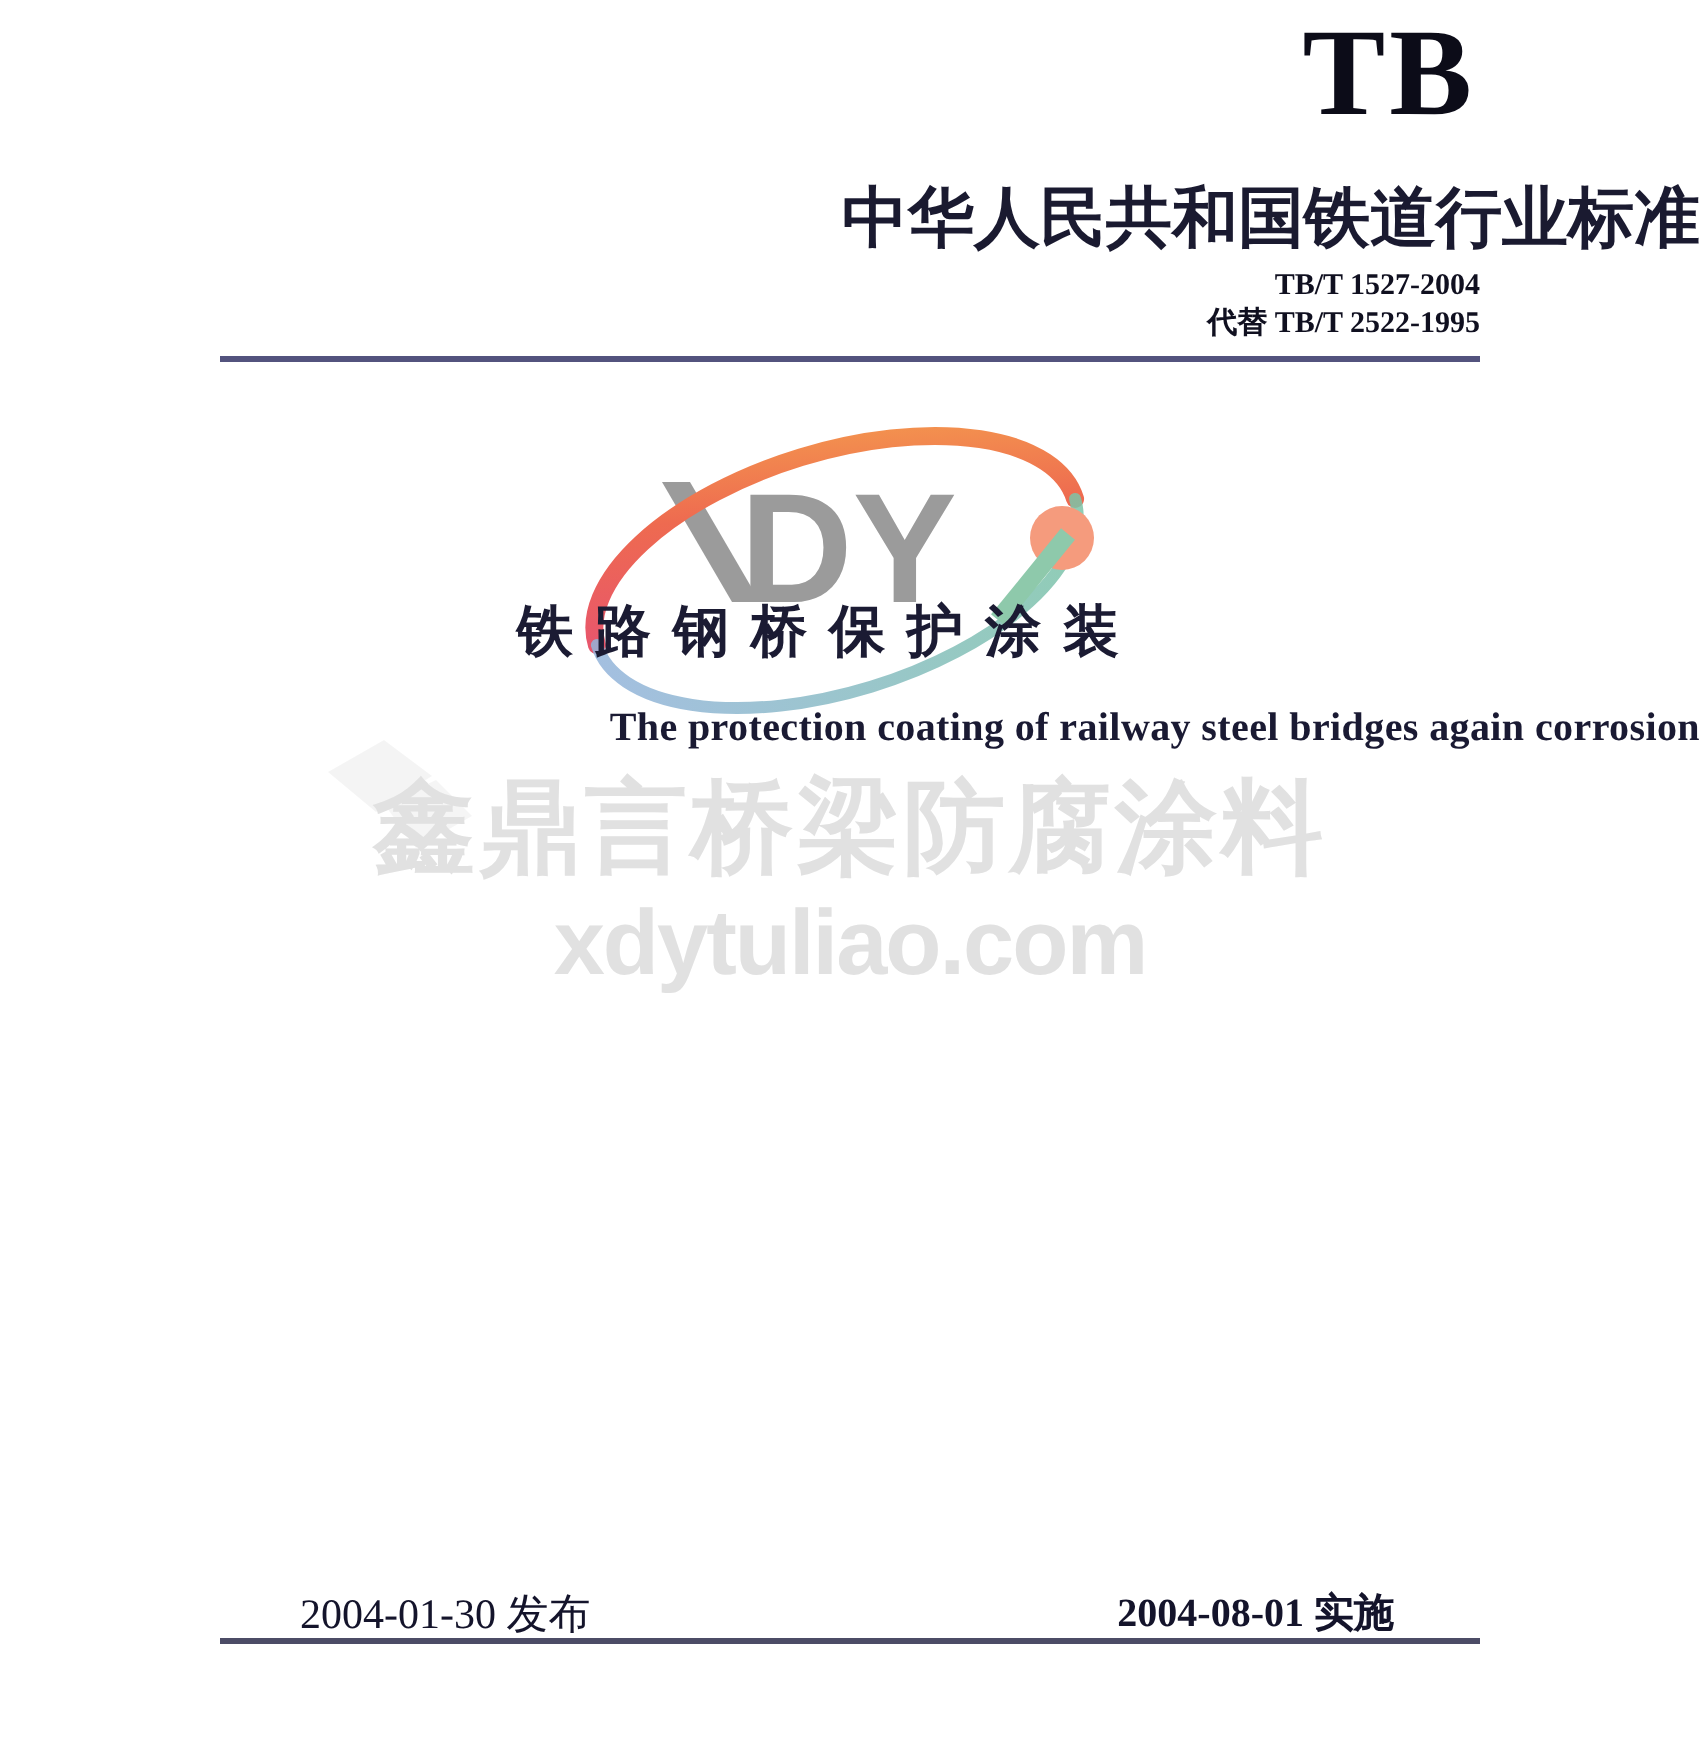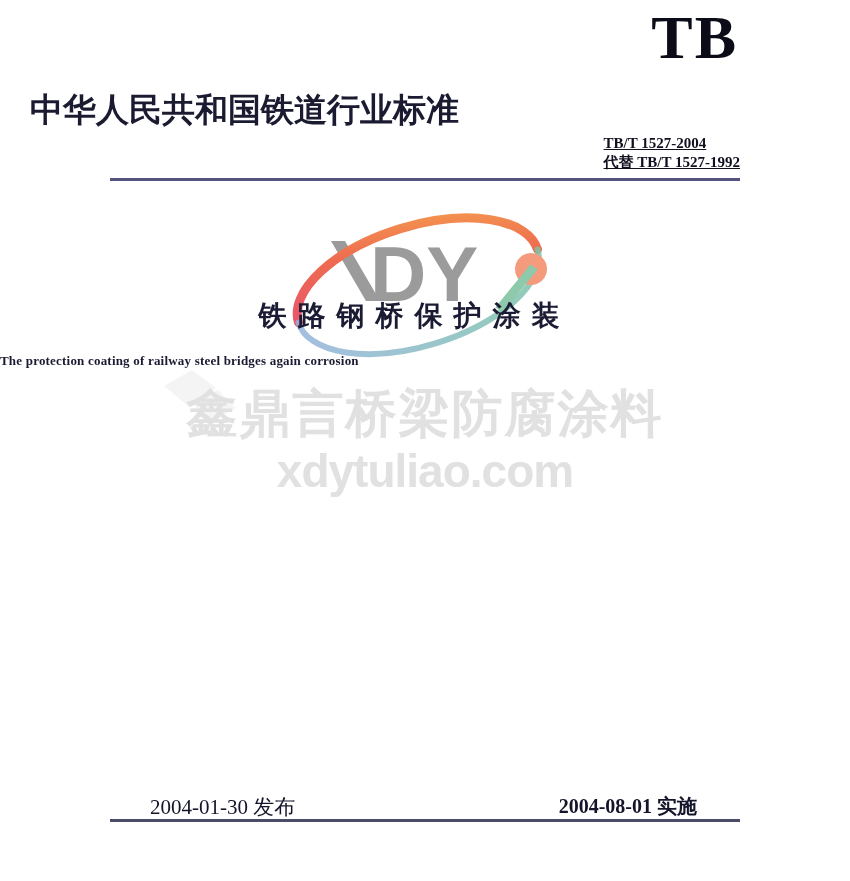--- a/index.html
+++ b/index.html
@@ -11,45 +11,44 @@
     font-family:"Liberation Serif","DejaVu Serif",serif;
     color:#15152e;
   }
   .code{
     position:absolute;top:6px;right:112px;
     font-size:62px;font-weight:bold;color:#0c0c18;
     letter-spacing:2px;line-height:1;
   }
   .heading{
     position:absolute;top:92px;left:30px;right:0;
-    text-align:left;
+    text-align:right;
     font-size:33px;font-weight:bold;color:#1a1a30;
     margin:0;line-height:1.15;
   }
   .stdnos{
     position:absolute;top:134px;right:110px;
-    text-align:left;font-size:15px;font-weight:bold;color:#101020;
+    text-align:right;font-size:15px;font-weight:bold;color:#101020;
     line-height:1.25;
-    text-decoration:underline;
   }
   .rule{position:absolute;left:110px;width:630px;height:3px;background:#53537e;}
   .rule-top{top:178px;}
   .rule-bottom{top:819px;background:#4c4c66;}
   .logo{position:absolute;left:256px;top:193px;width:330px;height:175px;}
   .title-cn{
     position:absolute;top:297px;left:0;right:0;
     text-align:center;
     font-size:28px;font-weight:bold;color:#1b1b33;
     letter-spacing:11px;padding-left:11px;
     transform:translateX(-16px);
   }
   .title-en{
     position:absolute;top:353px;left:0;right:0;
-    text-align:left;
-    font-size:13px;font-weight:bold;color:#1a1a33;
+    text-align:right;
+    font-size:20px;font-weight:bold;color:#1a1a33;
     letter-spacing:0.2px;
   }
   .watermark{
     position:absolute;top:382px;left:0;right:0;
     text-align:center;color:#e1e1e1;
     font-family:"Liberation Sans","DejaVu Sans",sans-serif;
     user-select:none;pointer-events:none;
   }
   .wm1{font-size:51px;font-weight:bold;letter-spacing:2px;line-height:1.25;}
   .wm2{font-size:46px;font-weight:bold;letter-spacing:-1px;line-height:1.1;}
@@ -73,21 +72,21 @@
 <body>
 
 <div class="page">
 
   <div class="code">TB</div>
 
   <h1 class="heading">中华人民共和国铁道行业标准</h1>
 
   <div class="stdnos">
     <div>TB/T 1527-2004</div>
-    <div>代替 TB/T 1527-1992</div>
+    <div>代替 TB/T 2522-1995</div>
   </div>
 
   <div class="rule rule-top"></div>
 
   <svg class="wm-shape" width="95" height="62" viewBox="0 0 95 62">
     <polygon points="6,18 34,2 58,20 30,38" fill="#000000" opacity="0.045"></polygon>
     <polygon points="34,34 60,22 78,40 50,56" fill="#000000" opacity="0.04"></polygon>
   </svg>
 
   <svg class="logo" width="330" height="175" viewBox="0 0 330 175">

